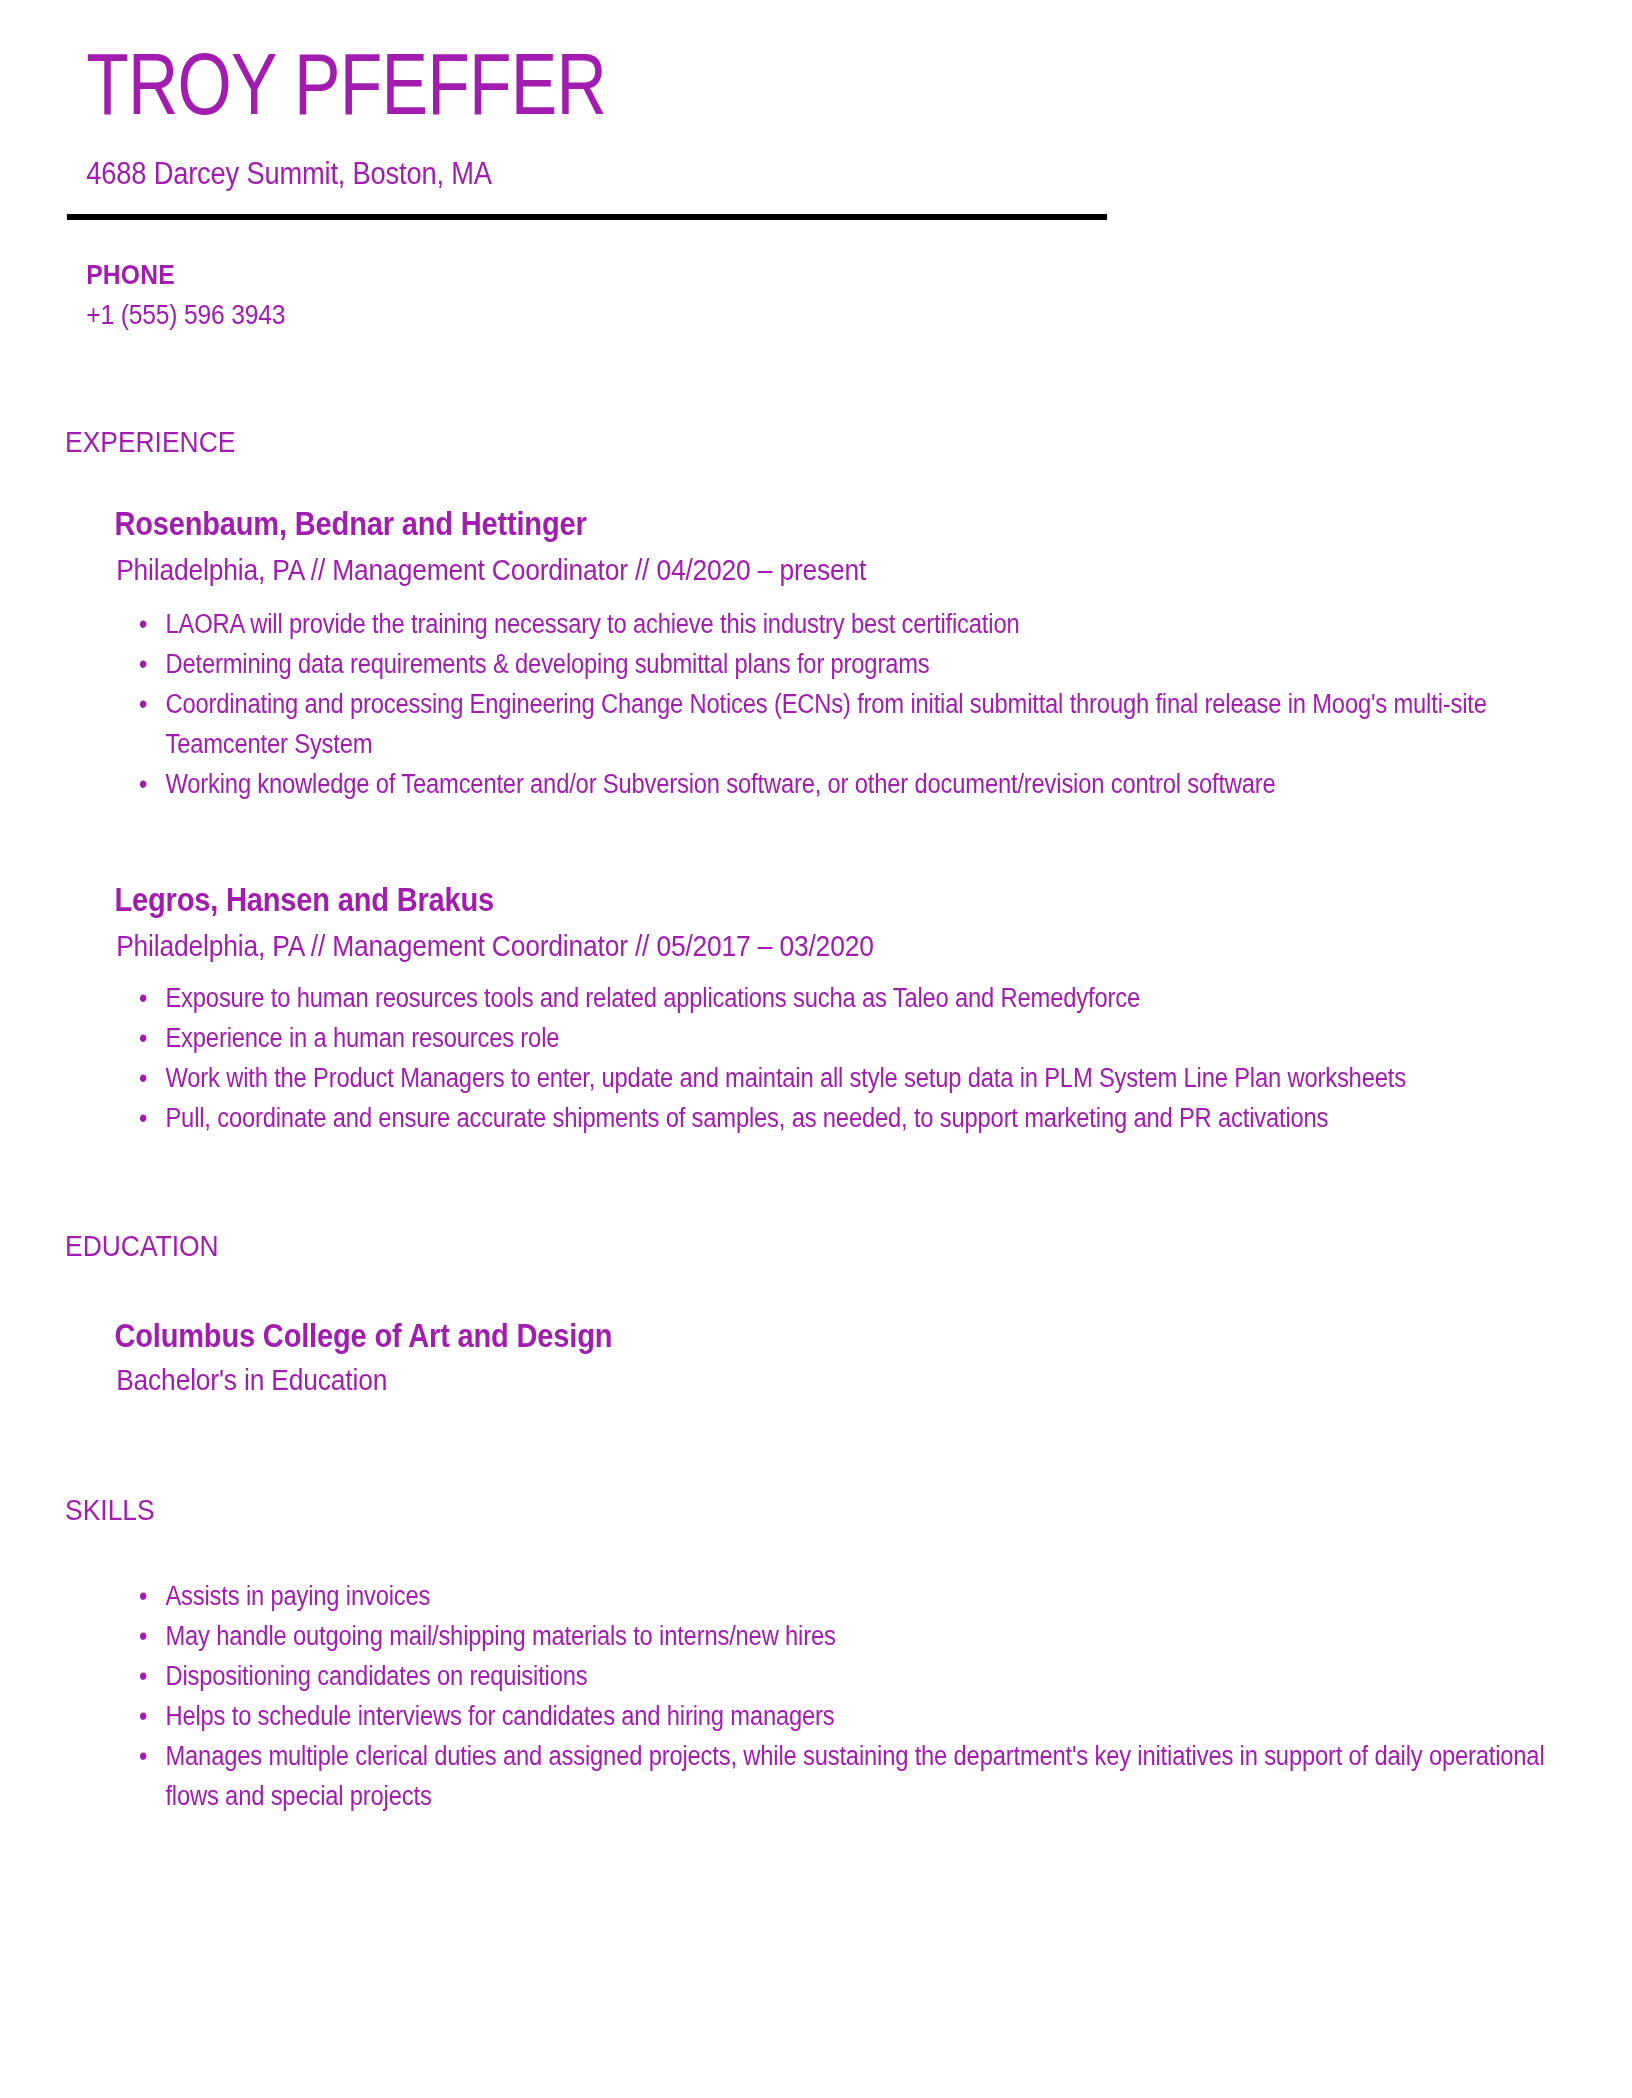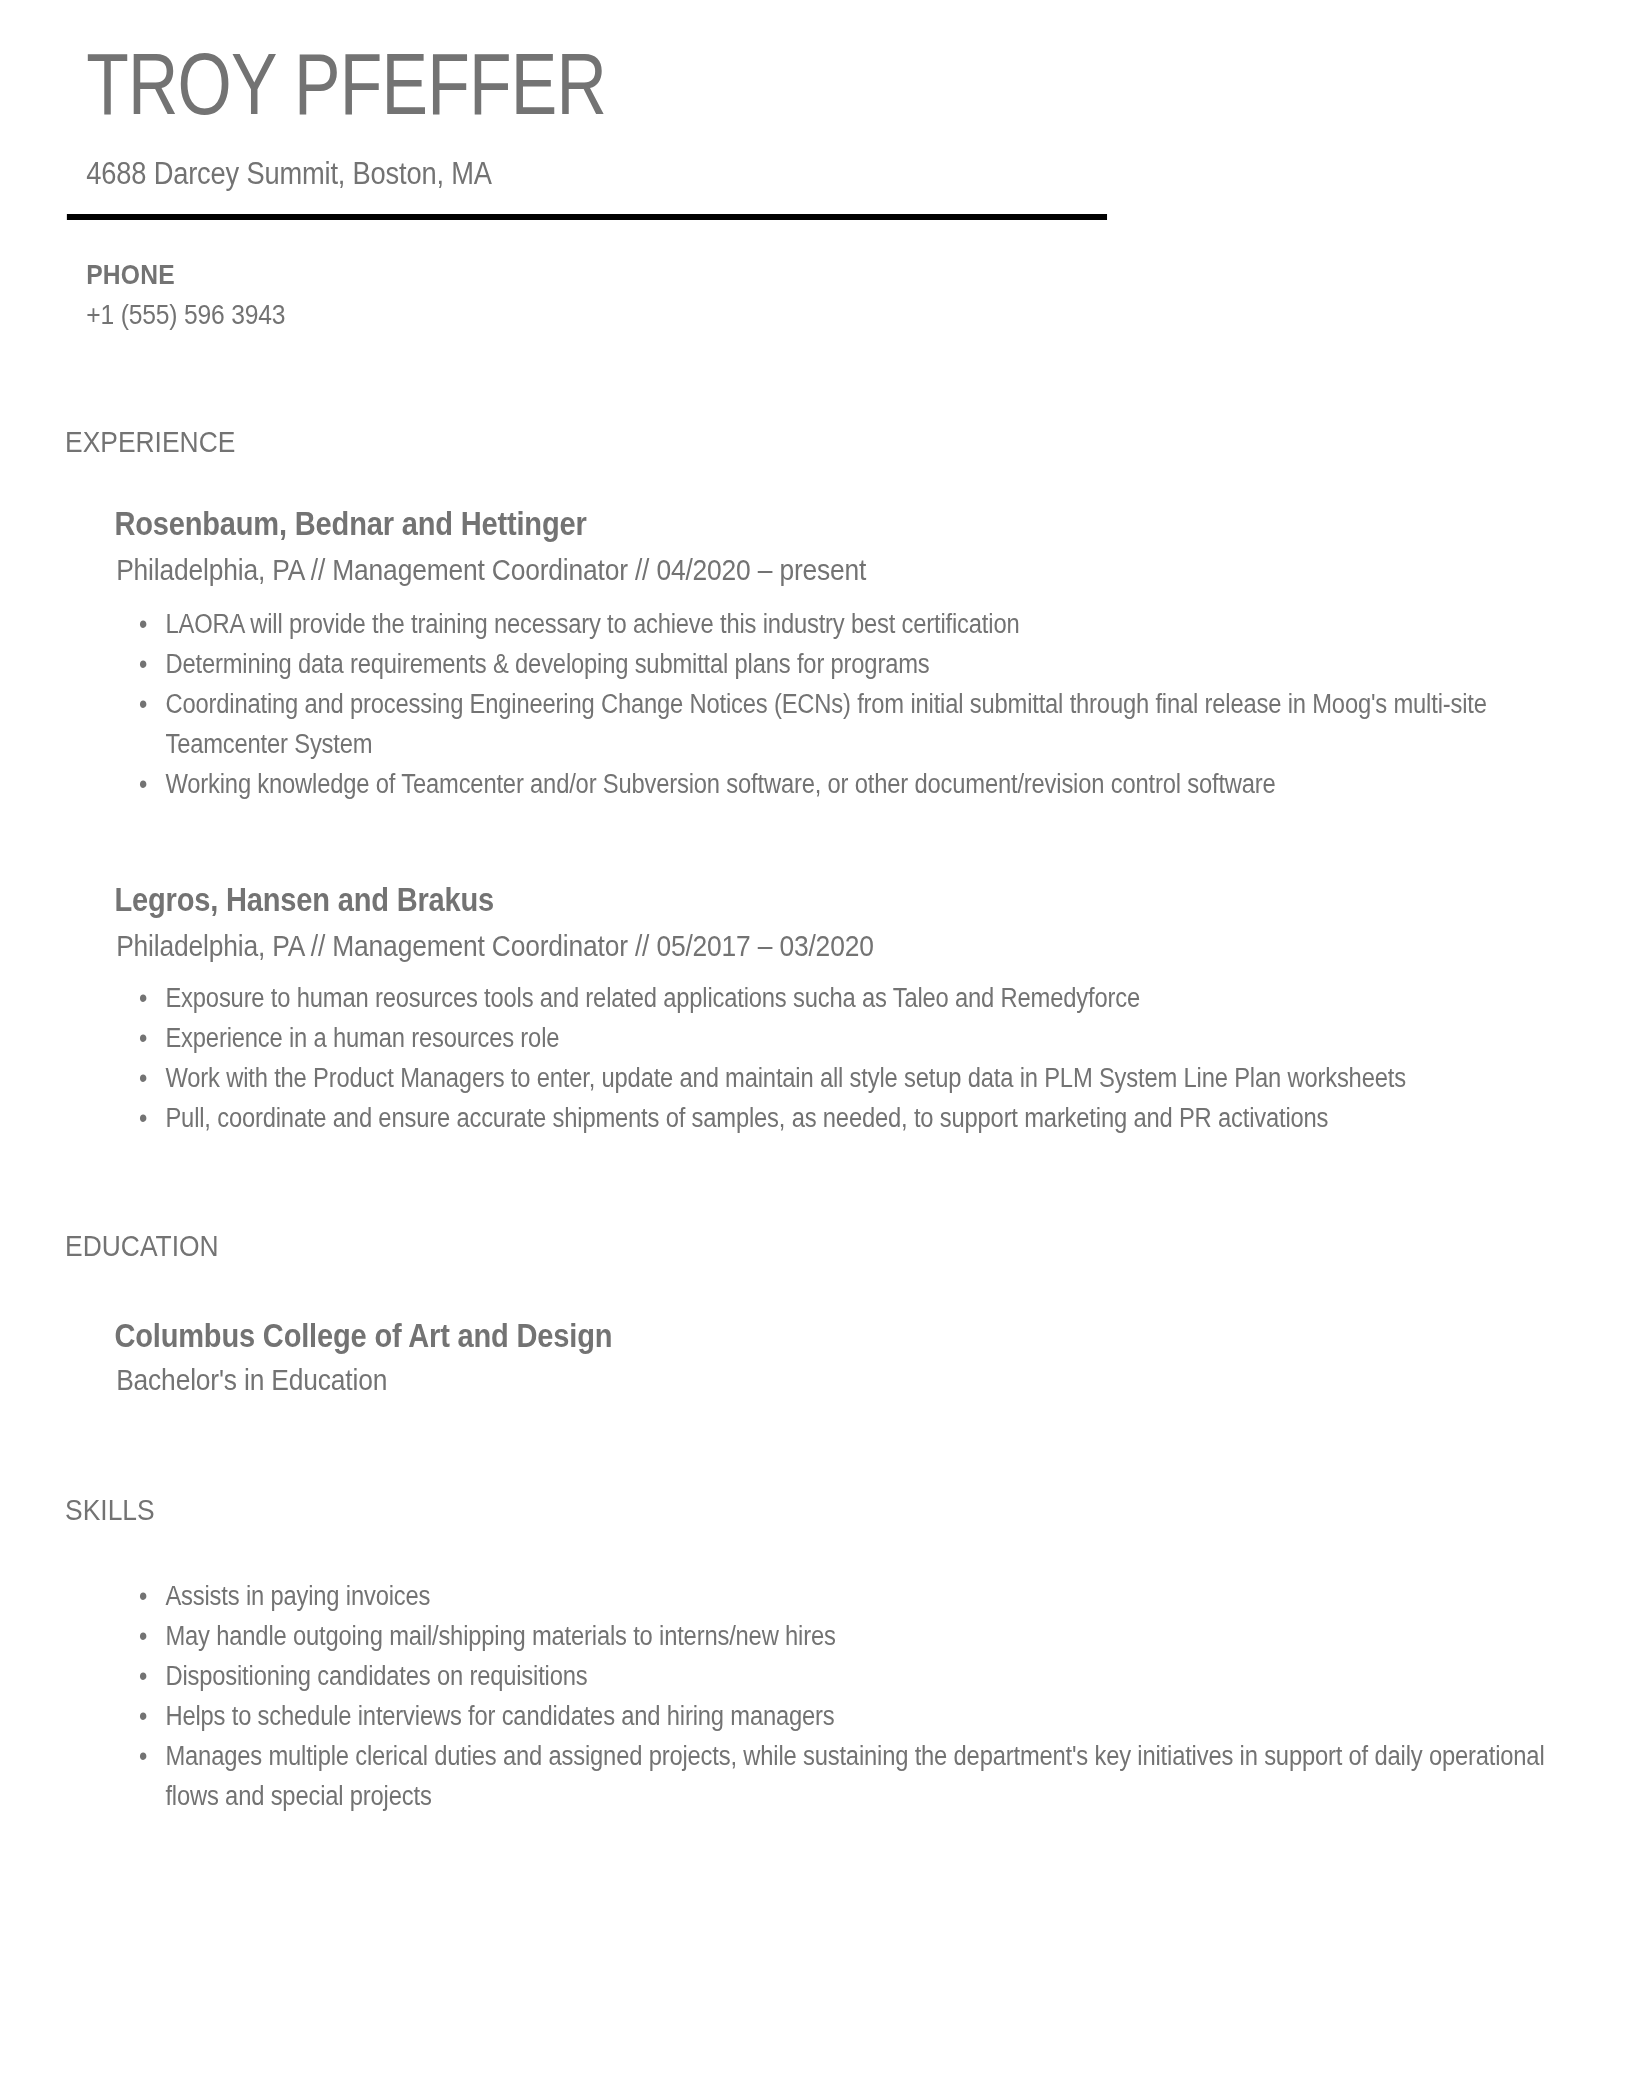--- a/index.html
+++ b/index.html
@@ -2,21 +2,21 @@
 <html><head>
 <meta charset="utf-8">
 <style>
   html, body { margin: 0; padding: 0; background: #ffffff; }
   .page {
     position: relative;
     width: 1561px;
     height: 2098px;
     background: #ffffff;
     overflow: hidden;
-    color: #737373;
+    color: #a21caf;
     font-family: "Liberation Sans", sans-serif;
   }
   
   .scale {
     width: 1855px;
     transform: scaleX(0.88);
     transform-origin: top left;
     box-sizing: border-box;
     padding: 40px 80px 0 74px;
   }

